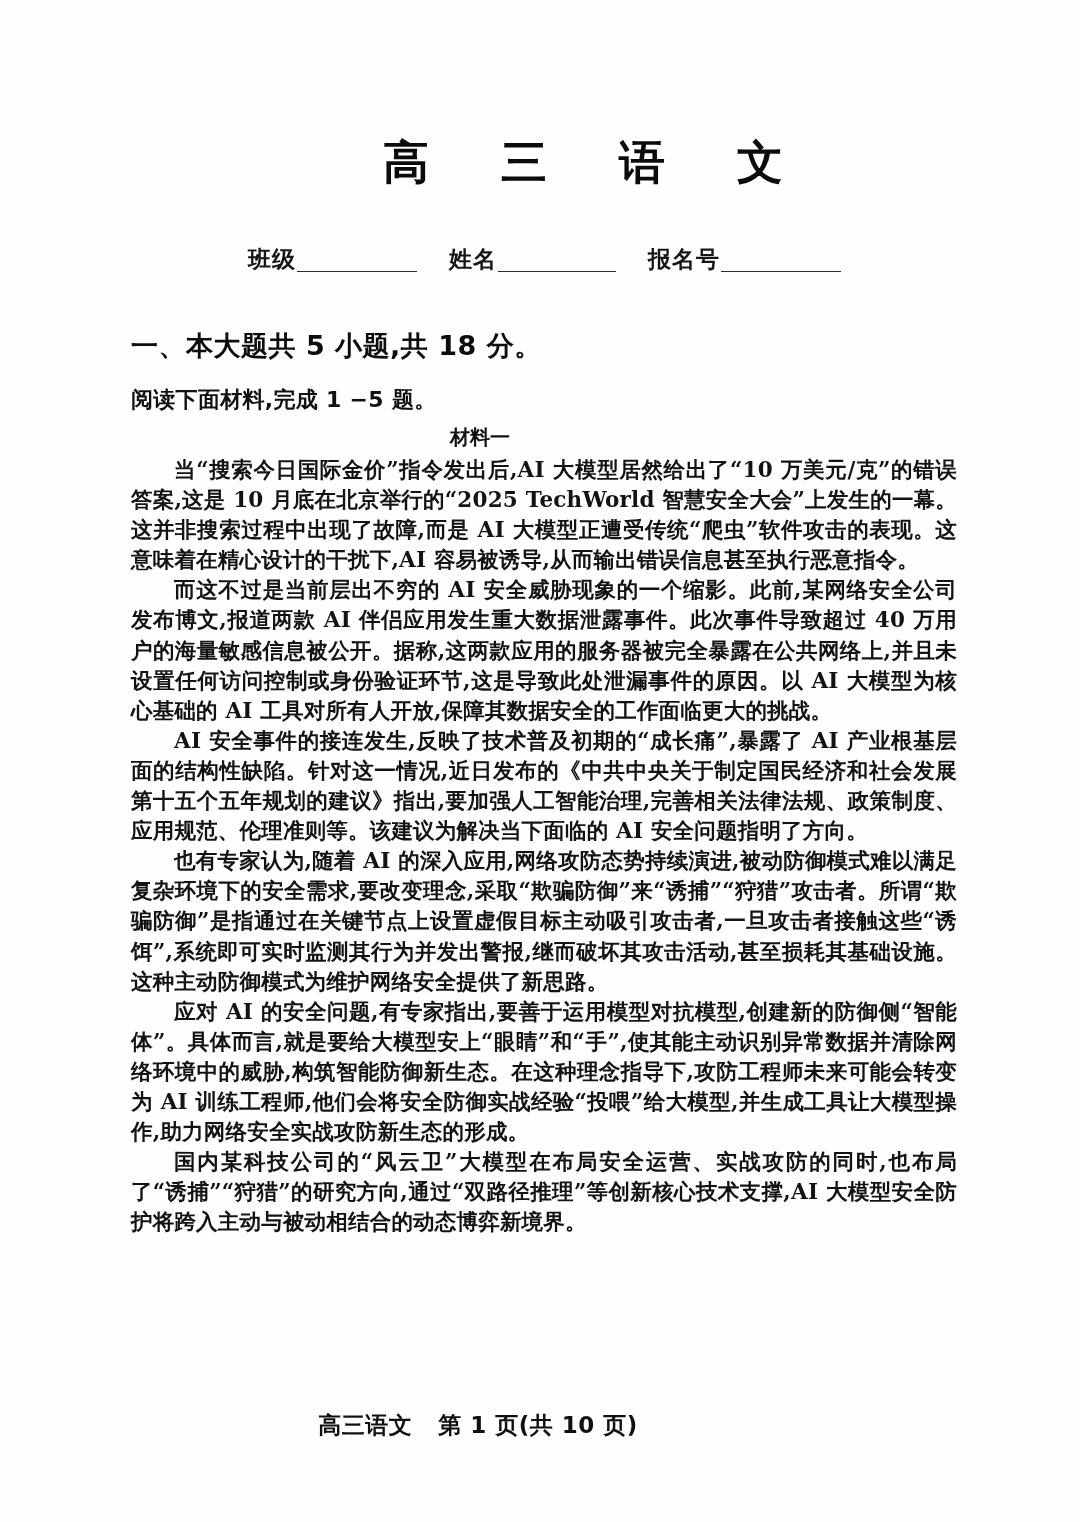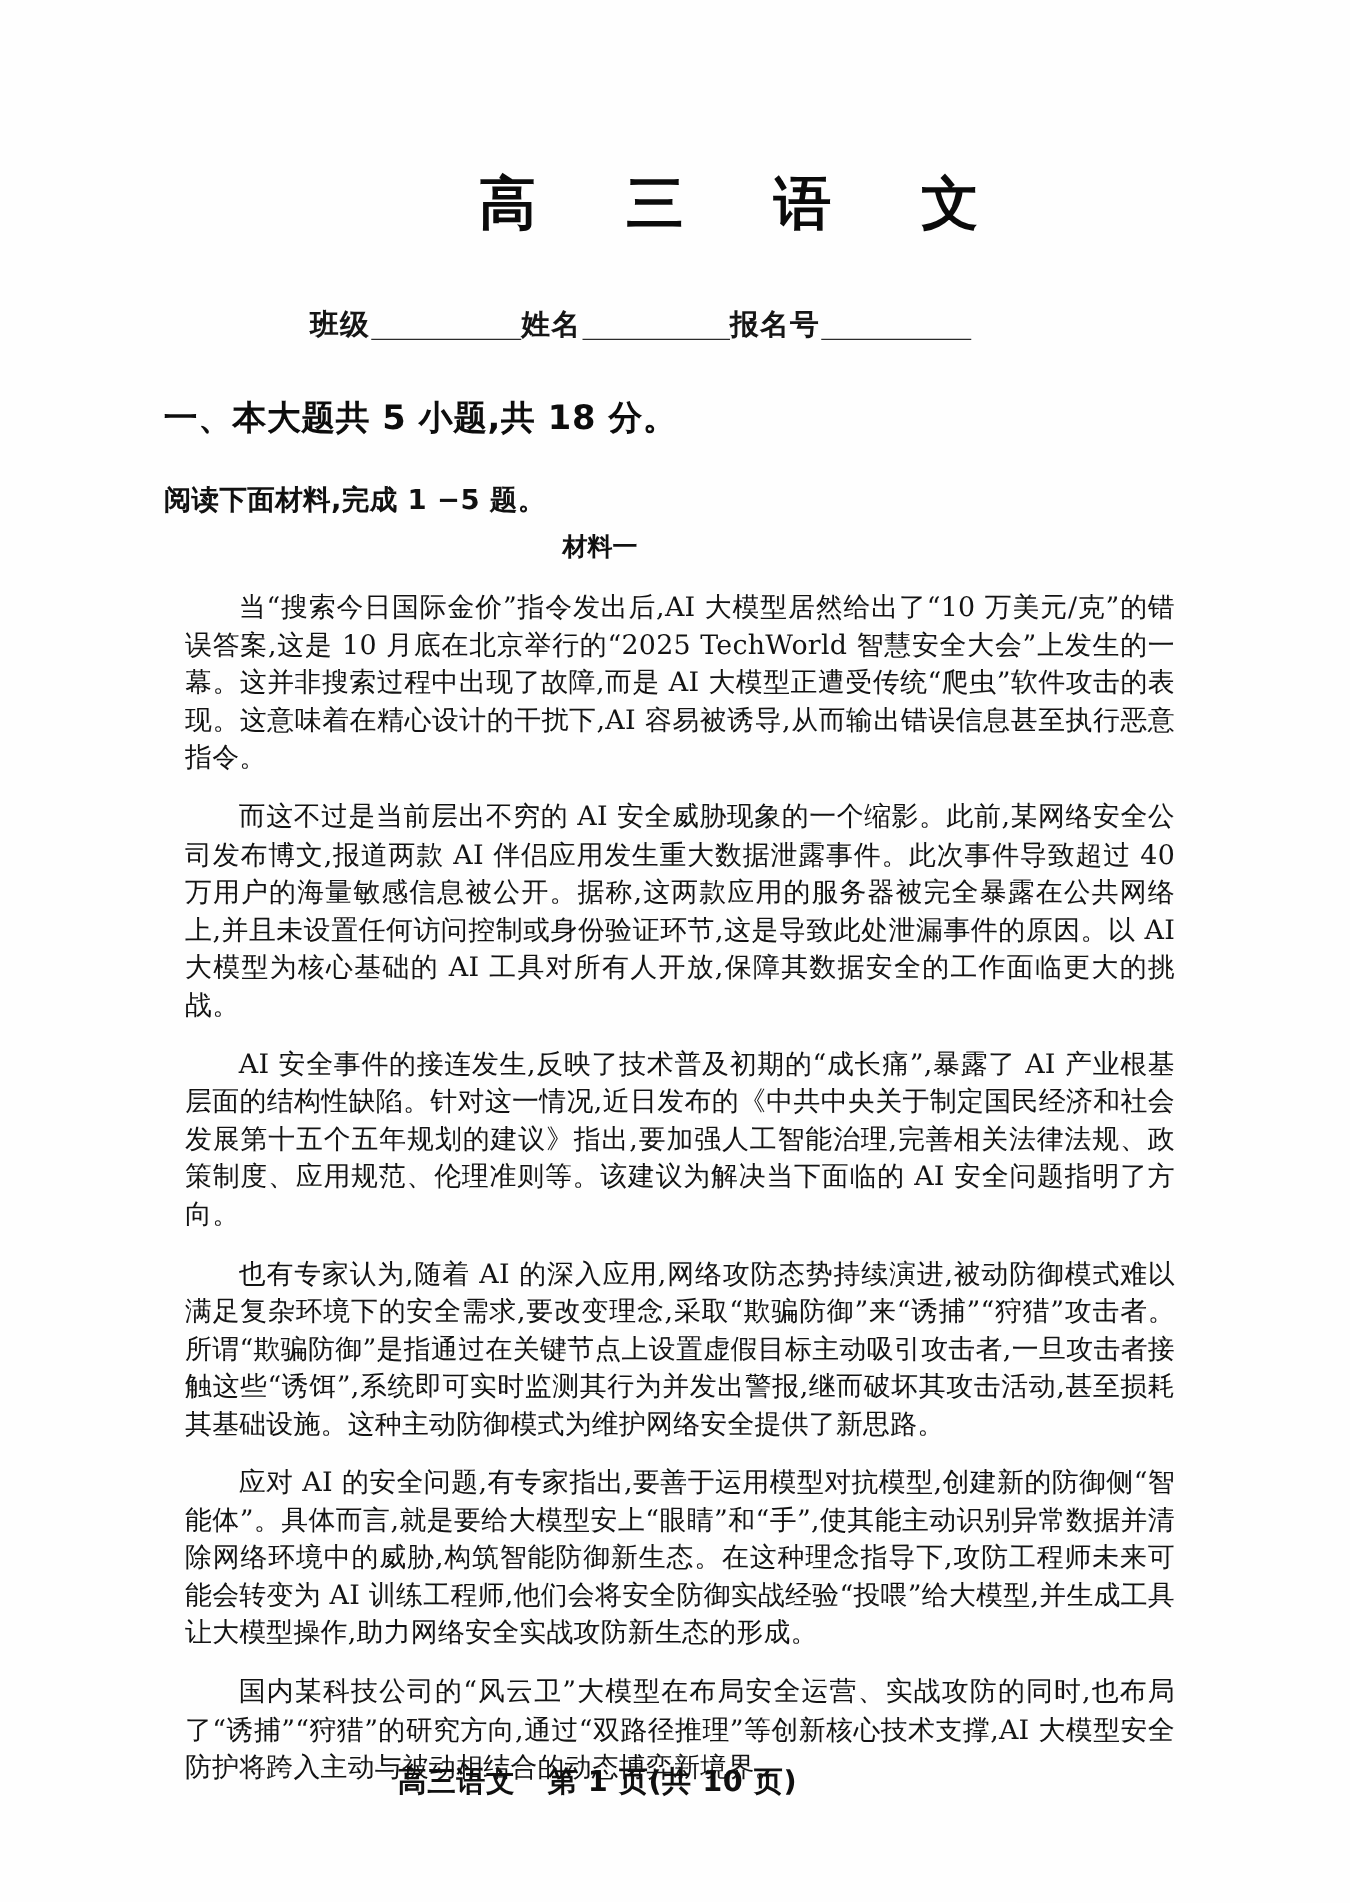--- a/index.html
+++ b/index.html
@@ -46,20 +46,21 @@
   .id-line {
     position: absolute;
     left: 248px;
     top: 244px;
     width: 640px;
     display: flex;
     align-items: flex-start;
     font-family: "DejaVu Serif", "Liberation Serif", serif;
     font-size: 23px;
     color: #161616;
+    gap: 32px;
   }
   .id-field {
     display: flex;
     align-items: flex-end;
     white-space: nowrap;
   }
   .id-field + .id-field { }
   .id-label { font-size: 23px; font-weight: 600; letter-spacing: 1px; }
   .id-rule {
     display: inline-block;
@@ -69,21 +70,21 @@
     margin-bottom: 3px;
   }
   .rule-w1 { width: 120px; }
   .rule-w2 { width: 118px; }
   .rule-w3 { width: 120px; }
 
   
   .section-heading {
     position: absolute;
     left: 131px;
-    top: 316px;
+    top: 328px;
     font-family: "DejaVu Sans", "Liberation Sans", sans-serif;
     font-weight: bold;
     font-size: 27px;
     letter-spacing: 0.5px;
     color: #0d0d0d;
   }
 
   .section-instruction {
     position: absolute;
     left: 131px;
@@ -112,30 +113,31 @@
 
   
   .body-block {
     position: absolute;
     left: 131px;
     top: 455px;
     width: 826px;
   }
 
   .body-block p {
-    margin: 17px;
+    margin: 0;
     font-family: "DejaVu Serif", "Liberation Serif", serif;
     font-size: 21.5px;
     line-height: 30.1px;
     text-align: justify;
     text-justify: inter-character;
     text-indent: 2em;
     color: #131313;
     letter-spacing: 0.2px;
     word-break: break-all;
+    font-weight: bold;
   }
 
   
   .page-footer {
     position: absolute;
     left: 0;
     top: 1410px;
     width: 956px;
     text-align: center;
     font-family: "DejaVu Sans", "Liberation Sans", sans-serif;

